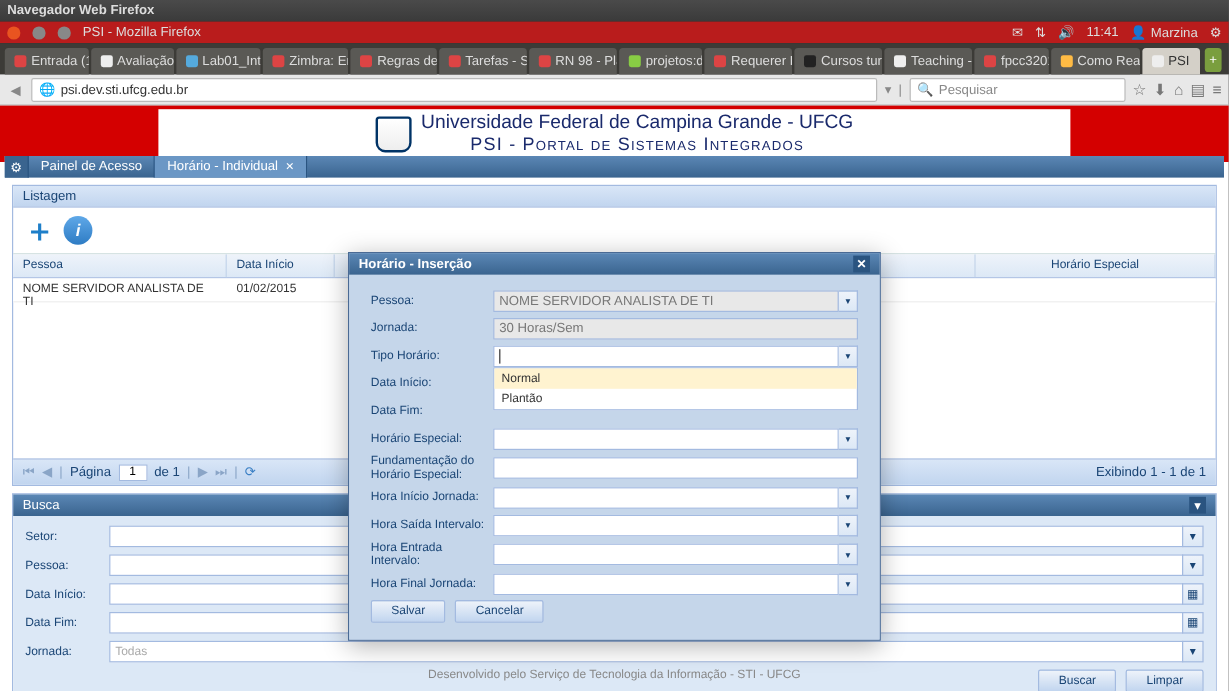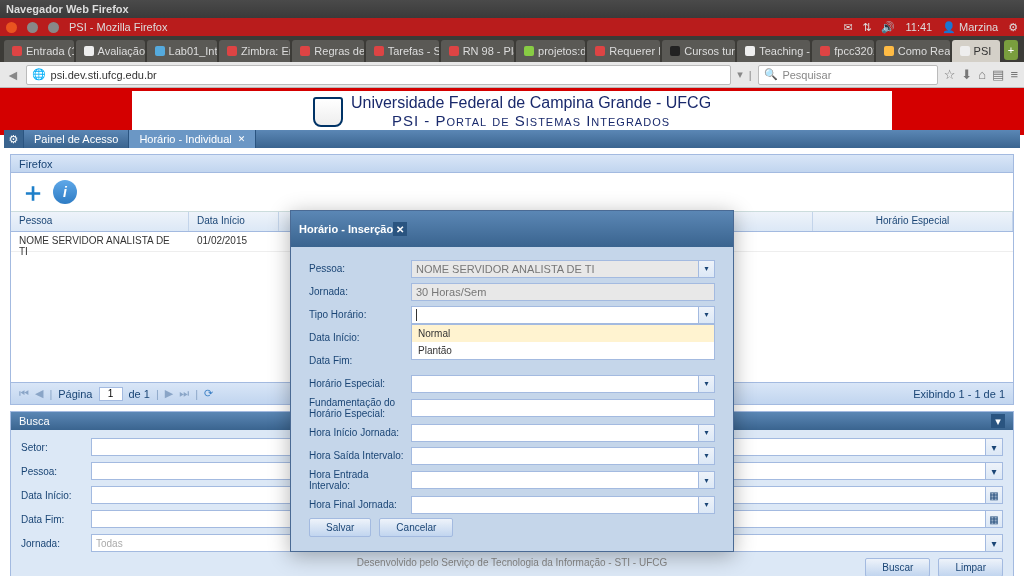--- a/index.html
+++ b/index.html
@@ -55,21 +55,21 @@
 .buscabody{background:#dce8f6;padding:8px 10px}
 .brow{display:flex;align-items:center;margin-bottom:6px}
 .blabel{width:70px;color:#1a4575;font-size:10px}
 .binput{flex:1;height:18px;border:1px solid #a3bae0;background:#fff;padding:0 4px;font-size:10px;color:#aaa}
 .bbtn{width:18px;height:18px;background:linear-gradient(#eef3fa,#dce8f6);border:1px solid #a3bae0;display:flex;align-items:center;justify-content:center;color:#1a4575;font-size:10px;margin-left:-1px}
 .bactions{display:flex;justify-content:flex-end;gap:8px;margin-top:4px}
 .btn{padding:3px 16px;background:linear-gradient(#eef3fa,#c1d5ef);border:1px solid #a3bae0;border-radius:2px;color:#1a4575;font-size:10px;cursor:pointer}
 .footer{position:absolute;bottom:0;left:0;right:0;text-align:center;color:#888;font-size:10px;padding:4px}
 .modal-overlay{position:absolute;top:0;left:0;right:0;bottom:0;display:flex;align-items:flex-start;justify-content:center;padding-top:122px}
 .modal{width:444px;background:#c5d6ea;border:1px solid #4a6a94;box-shadow:0 4px 20px rgba(0,0,0,.3)}
-.modalhead{height:36px;background:linear-gradient(#5b87b5,#3a648f);display:flex;align-items:center;padding:0 8px;color:#fff;font-size:10px;font-weight:bold}
+.modalhead{height:18px;background:linear-gradient(#5b87b5,#3a648f);display:flex;align-items:center;justify-content:space-between;padding:0 8px;color:#fff;font-size:10px;font-weight:bold}
 .closebtn{width:14px;height:14px;background:#2a5480;display:flex;align-items:center;justify-content:center;font-size:10px}
 .modalbody{padding:12px 18px;background:#c5d6ea}
 .mrow{display:flex;align-items:center;margin-bottom:4px;min-height:19px}
 .mlabel{width:102px;color:#1a4575;font-size:10px;line-height:11px}
 .minput{flex:1;height:18px;border:1px solid #a3bae0;background:#fff;padding:0 4px;font-size:10px;color:#333;display:flex;align-items:center}
 .minput.ro{background:#e8e8e8;color:#777;position:relative}
 .dd{width:16px;height:18px;background:linear-gradient(#eef3fa,#dce8f6);border:1px solid #a3bae0;border-left:none;display:flex;align-items:center;justify-content:center;color:#1a4575;font-size:8px}
 .dropdown-holder{position:relative;flex:1;display:flex}
 .dropdown{position:absolute;top:18px;left:0;right:0;background:#fff;border:1px solid #a3bae0;z-index:20}
 .ddopt{padding:3px 6px;font-size:10px;color:#333}
@@ -199,21 +199,21 @@
           <span>Painel de Acesso</span>
         </div>
       <div class="apptab active">
           <span>Horário - Individual</span>
           <span class="x">✕</span>
         </div>
     </div>
 
     <div class="panel">
       <div class="panelhead">
-          <span>Firefox</span>
+          <span>Listagem</span>
         </div>
       <div class="toolbar">
         <div class="addbtn">＋</div>
         <div class="infobtn">i</div>
       </div>
       <div class="grid">
         <div class="gridhead">
           <div class="gcol gc1">Pessoa</div>
           <div class="gcol gc2">Data Início</div>
           <div class="gcol gcx"></div>

